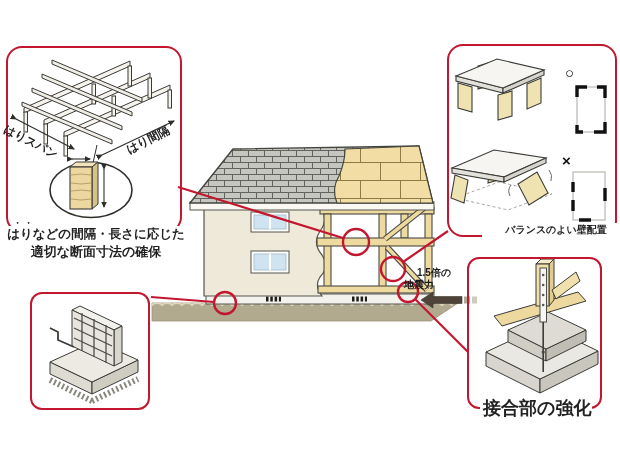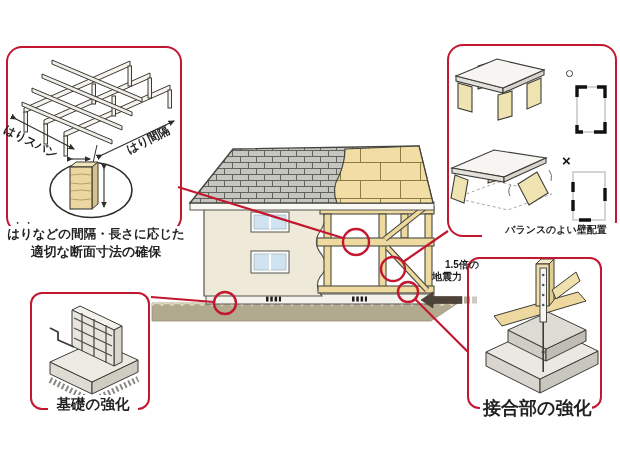--- a/index.html
+++ b/index.html
@@ -204,25 +204,24 @@
 <div class="callout r16" style="left:447px;top:44px;width:166px;height:189px;"></div>
 <div class="callout r12" style="left:467px;top:257px;width:131px;height:148px;"></div>
 
 <span class="dots" style="left:13px;top:217px;">・・</span>
 <div class="cap" style="left:2px;top:226px;width:182px;font-size:12.5px;">はりなどの間隔・長さに応じた</div>
 <div class="cap" style="left:2px;top:243px;width:182px;font-size:13px;background:transparent;">適切な断面寸法の確保</div>
 
 <div class="rot" style="left:8px;top:122px;font-size:11.5px;transform:rotate(27deg);transform-origin:left top;">はりスパン</div>
 <div class="rot" style="left:124px;top:144px;font-size:11.5px;transform:rotate(-27deg);transform-origin:left top;">はり間隔</div>
 
-<div class="cap" style="left:48px;top:395px;width:84px;font-size:14.5px;">基礎の強化</div>
 <div class="cap" style="left:482px;top:223px;width:142px;font-size:10px;">バランスのよい壁配置</div>
 <div class="cap" style="left:480px;top:396px;width:106px;font-size:18px;">接合部の強化</div>
 
 <span class="mark" style="left:565px;top:64px;font-size:15px;">○</span>
 <span class="mark" style="left:562px;top:152px;font-size:15px;">×</span>
 
-<div class="seis" style="left:404px;top:259px;margin-left:28px;">
+<div class="seis" style="left:404px;top:267px;">
   <div style="padding-left:13px;">1.5倍の</div>
   <div>地震力</div>
 </div>
 
 </div>
 
 </body></html>

